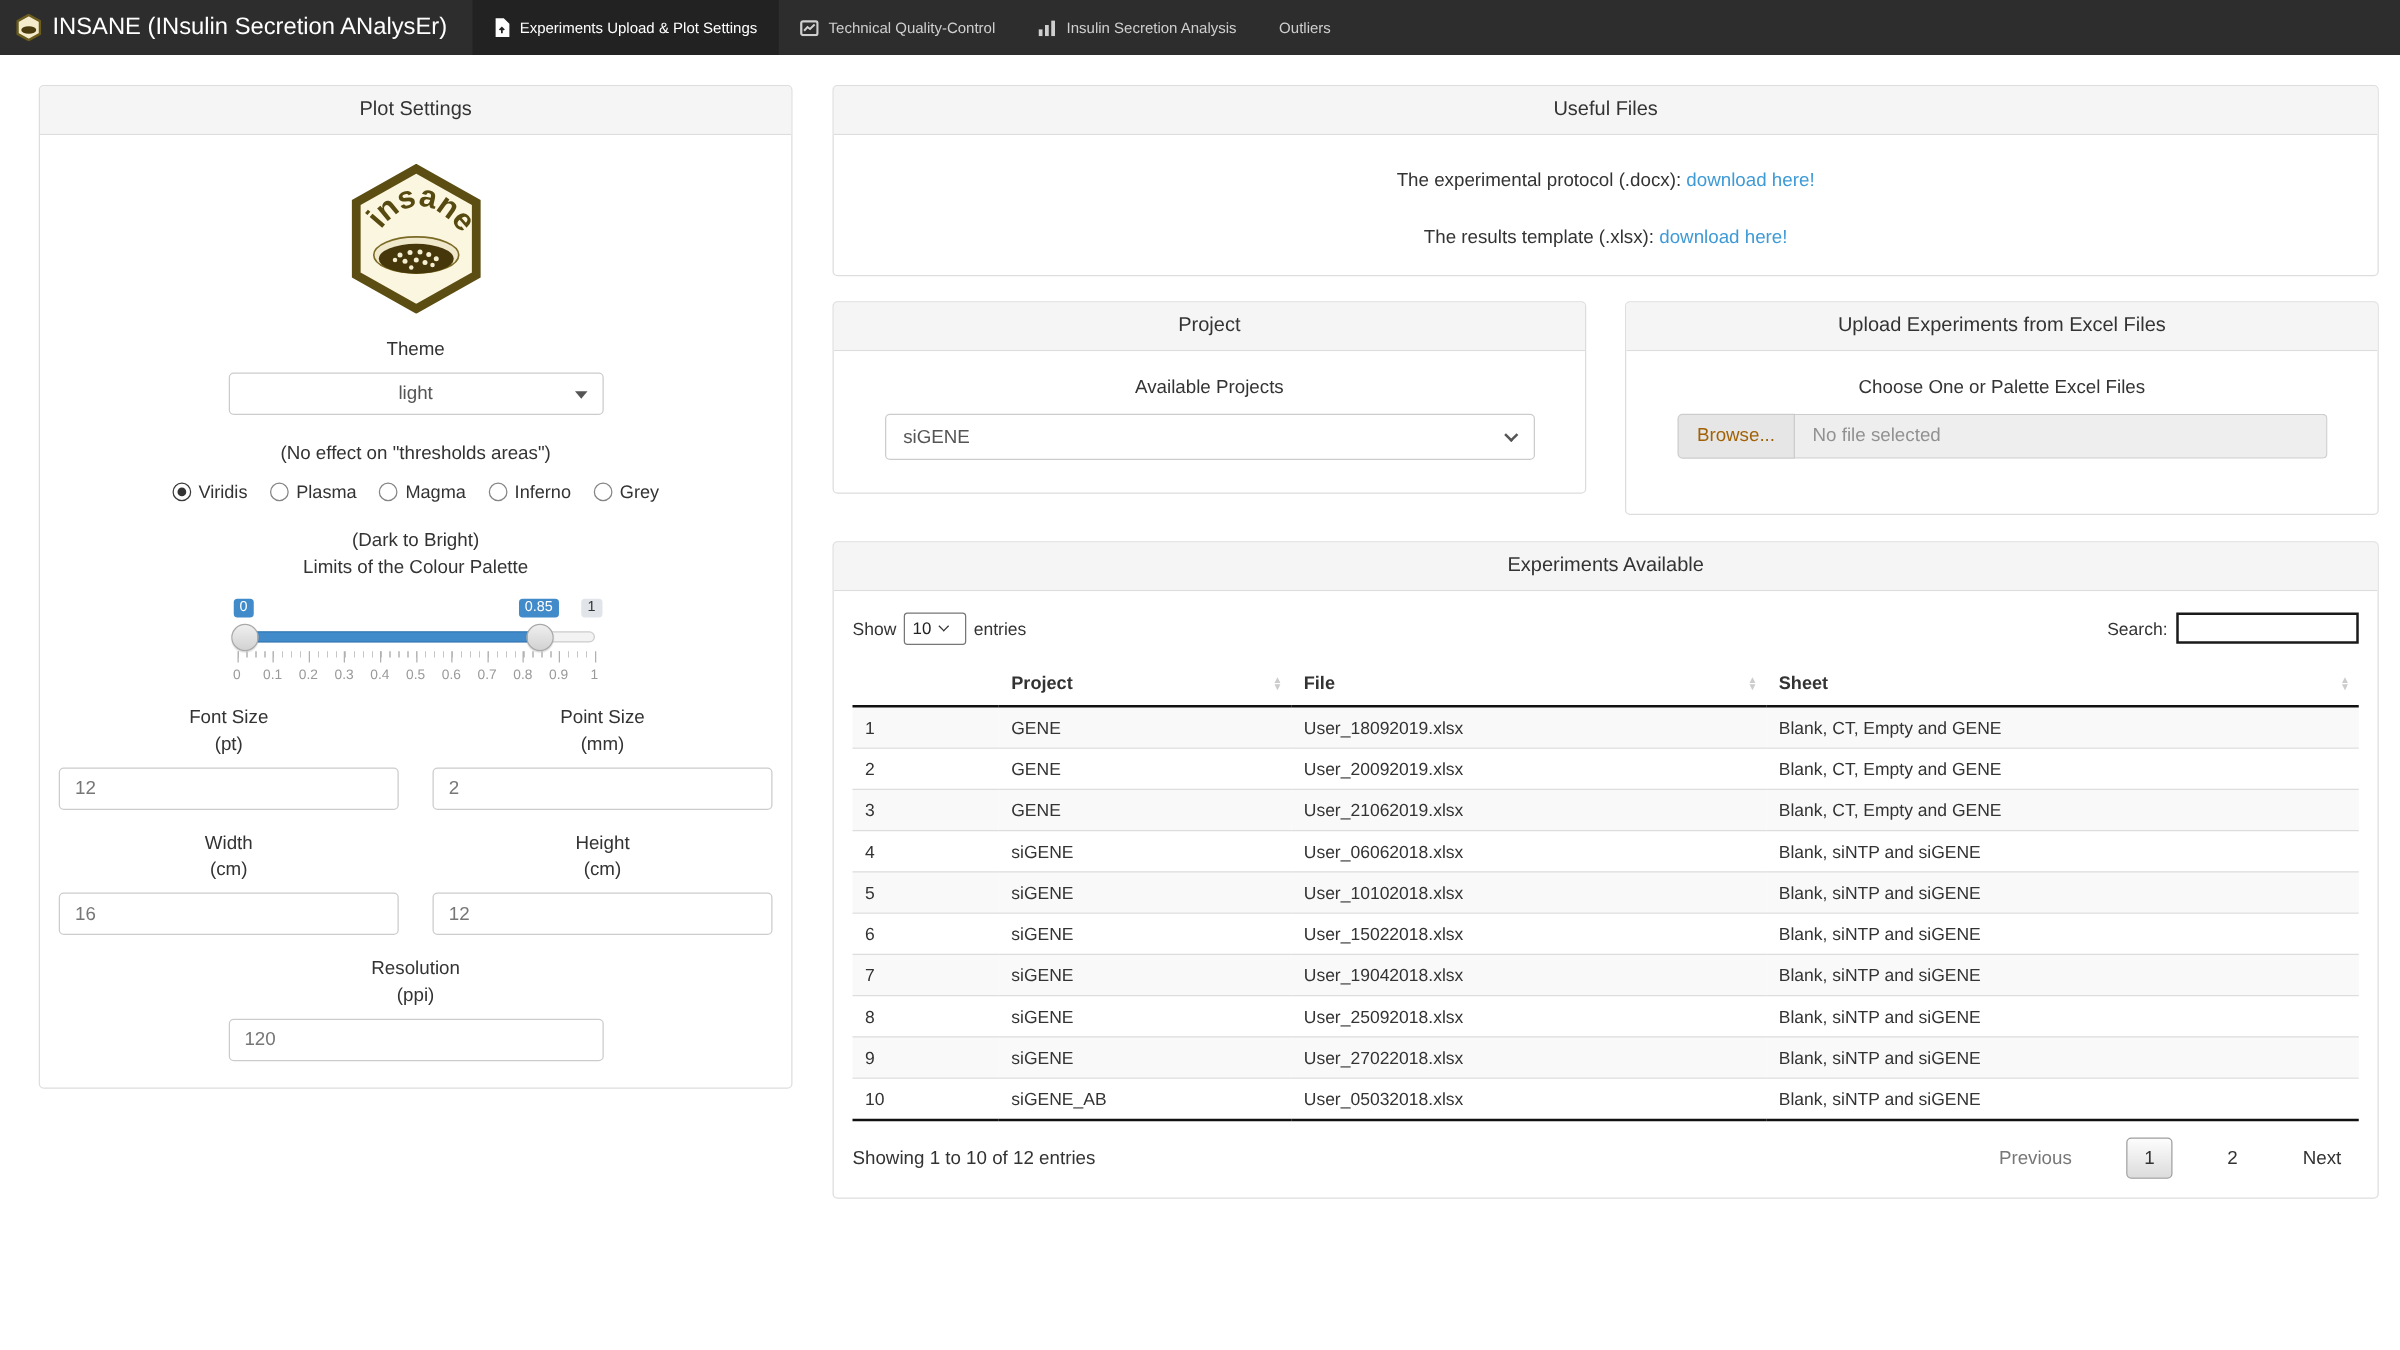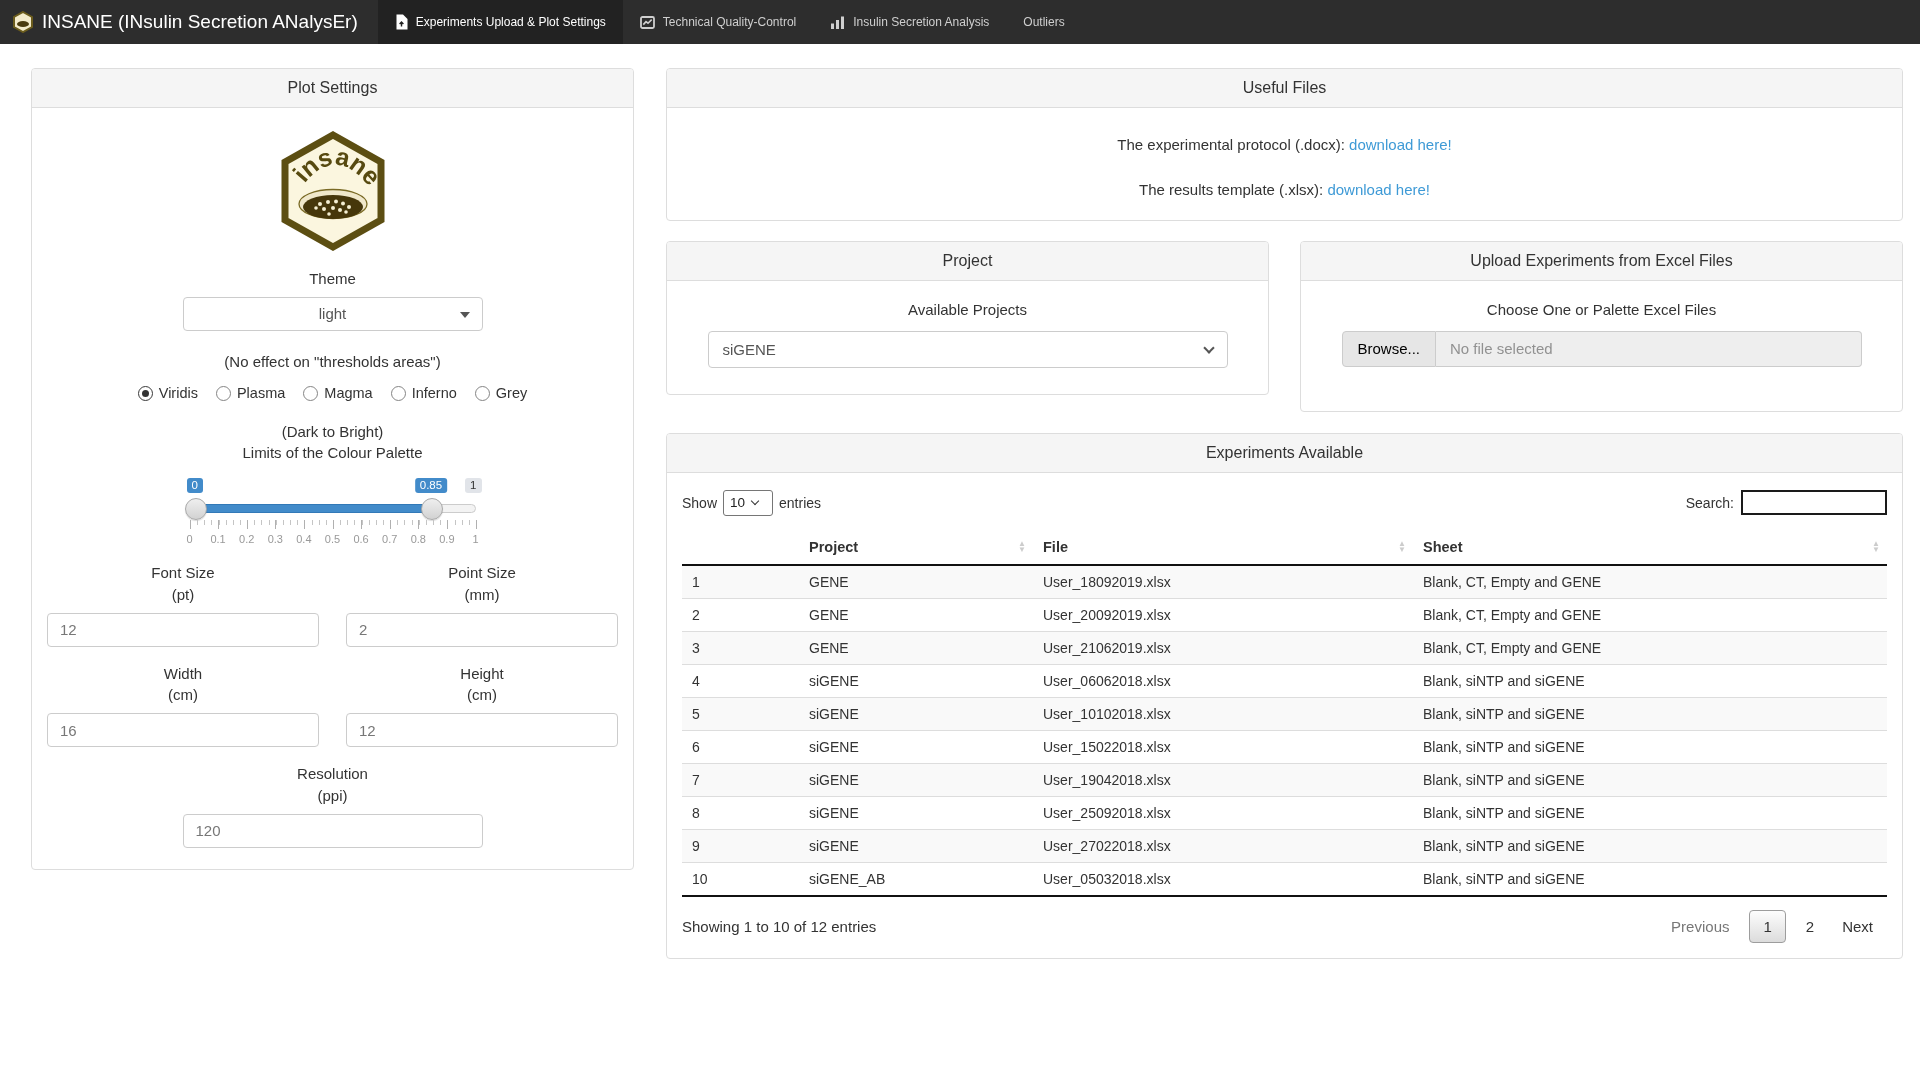--- a/index.html
+++ b/index.html
@@ -30,21 +30,21 @@
   .ctl-label { font-size:15px; color:#333; line-height:1.45; }
   .group { margin-bottom:20px; }
 
   .select-box { width:300px; height:34px; margin:7px auto 0; border:1px solid #ccc; border-radius:4px;
     display:flex; align-items:center; justify-content:center; position:relative; color:#555; font-size:15px;
     background:#fff; cursor:pointer; }
   .select-box .caret-solid { position:absolute; right:12px; top:14px; width:0; height:0;
     border-left:5px solid transparent; border-right:5px solid transparent; border-top:6px solid #555; }
 
   .radio-row { display:flex; justify-content:center; gap:18px; margin-top:12px; }
-  .radio-opt { display:flex; align-items:flex-end; gap:6px; cursor:pointer; font-size:14.5px; }
+  .radio-opt { display:flex; align-items:flex-start; gap:6px; cursor:pointer; font-size:14.5px; }
   .radio-circle { width:15px; height:15px; border-radius:50%; border:1.5px solid #858585; background:#fff;
     display:inline-block; position:relative; }
   .radio-circle.checked { border-color:#3a3a3a; }
   .radio-circle.checked::after { content:""; position:absolute; left:3px; top:3px; width:7px; height:7px;
     border-radius:50%; background:#333; }
 
   
   .slider { width:286px; margin:14px auto 2px; position:relative; height:64px; }
   .irs-labels { position:relative; height:20px; }
   .irs-lbl { position:absolute; top:0; font-size:11.5px; padding:1px 5px 2px; border-radius:3px; }
@@ -81,21 +81,21 @@
   .proj-body { padding:18px 15px 26px; text-align:center; }
   .wide-select { width:520px; height:37px; margin:10px auto 0; border:1px solid #ccc; border-radius:4px;
     display:flex; align-items:center; position:relative; padding:0 14px; color:#555; font-size:15px;
     background:#fff; cursor:pointer; }
   .chev { position:absolute; right:14px; top:12px; width:8px; height:8px;
     border-right:2px solid #555; border-bottom:2px solid #555; transform:rotate(45deg); }
 
   .upl-body { padding:18px 15px 44px; text-align:center; }
   .file-group { display:flex; width:520px; margin:10px auto 0; height:36px; }
   .browse-btn { background:#e6e6e6; border:1px solid #ccc; border-radius:4px 0 0 4px; padding:0 15px;
-    font-size:15px; color:#000000; display:flex; align-items:center; cursor:pointer; }
+    font-size:15px; color:#a16207; display:flex; align-items:center; cursor:pointer; }
   .file-field { flex:1; background:#eee; border:1px solid #ccc; border-left:none; border-radius:0 4px 4px 0;
     display:flex; align-items:center; padding:0 14px; color:#919191; font-size:15px; }
 
   
   .exp-panel { margin-top:21px; }
   .dt-controls { display:flex; justify-content:space-between; align-items:center; margin:2px 0 14px; font-size:14px; }
   .show-wrap { display:flex; align-items:center; gap:6px; }
   .len-select { width:50px; height:26px; border:1px solid #767676; border-radius:3px; display:flex;
     align-items:center; padding:0 6px; gap:7px; cursor:pointer; font-size:13.5px; color:#222; background:#fff; }
   .len-select .chev-s { width:6px; height:6px; border-right:1.7px solid #333; border-bottom:1.7px solid #333;
@@ -110,21 +110,21 @@
   .sort-ic { position:absolute; right:7px; top:50%; transform:translateY(-50%); display:flex;
     flex-direction:column; line-height:6px; font-size:8px; color:#ccc; }
   table.dt tbody td { padding:8px 10px; color:#333; }
   table.dt tbody tr { border-top:1px solid #ddd; cursor:pointer; }
   table.dt tbody tr:first-child { border-top:none; }
   table.dt tbody tr:nth-child(odd) { background:#f9f9f9; }
   table.dt { border-bottom:2px solid #111; }
 
   .dt-footer { display:flex; justify-content:space-between; align-items:center; margin-top:13px; }
   .dt-info { font-size:15px; color:#333; }
-  .paginate { display:flex; align-items:center; }
+  .paginate { display:flex; align-items:center;gap:24px; }
   .page-btn { padding:7px 13px; font-size:15px; color:#333; cursor:pointer; border:1px solid transparent; }
   .page-btn.disabled { color:#777; cursor:default; }
   .page-btn.current { border:1px solid #9d9d9d; border-radius:4px;
     background:linear-gradient(#fdfdfd,#dcdcdc); margin:0 6px; }
 </style>
 </head>
 <body>
 
 <nav class="navbar">
   <div class="brand">

